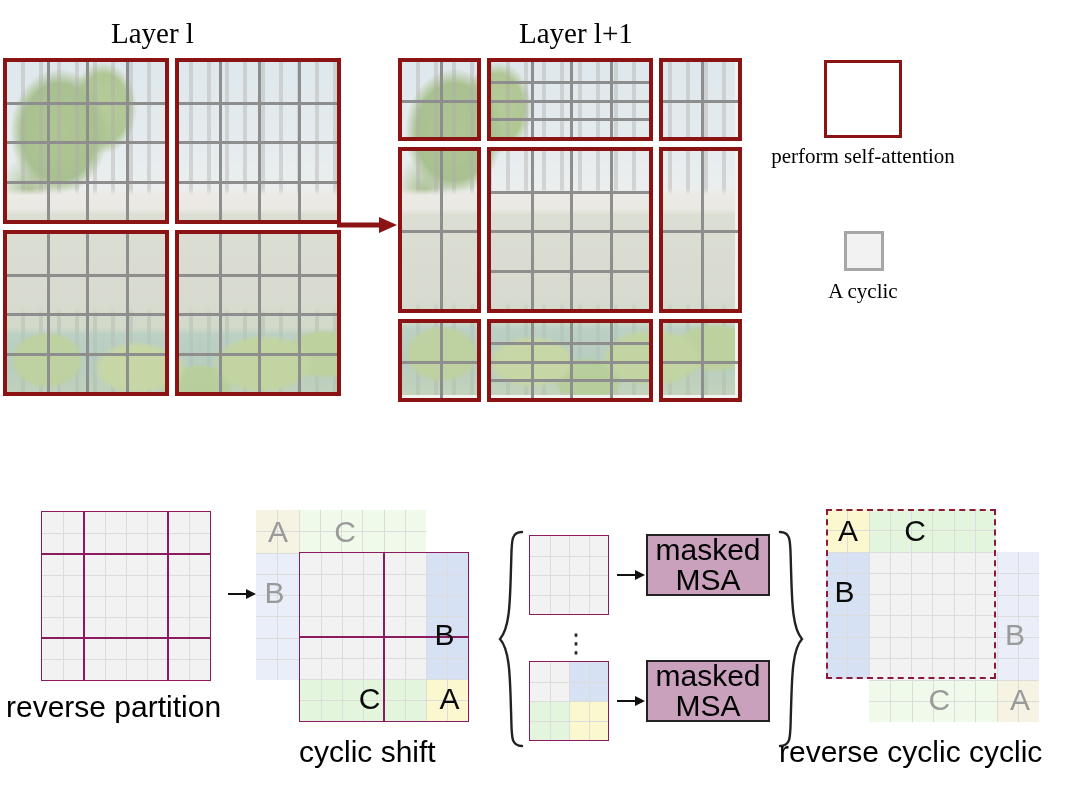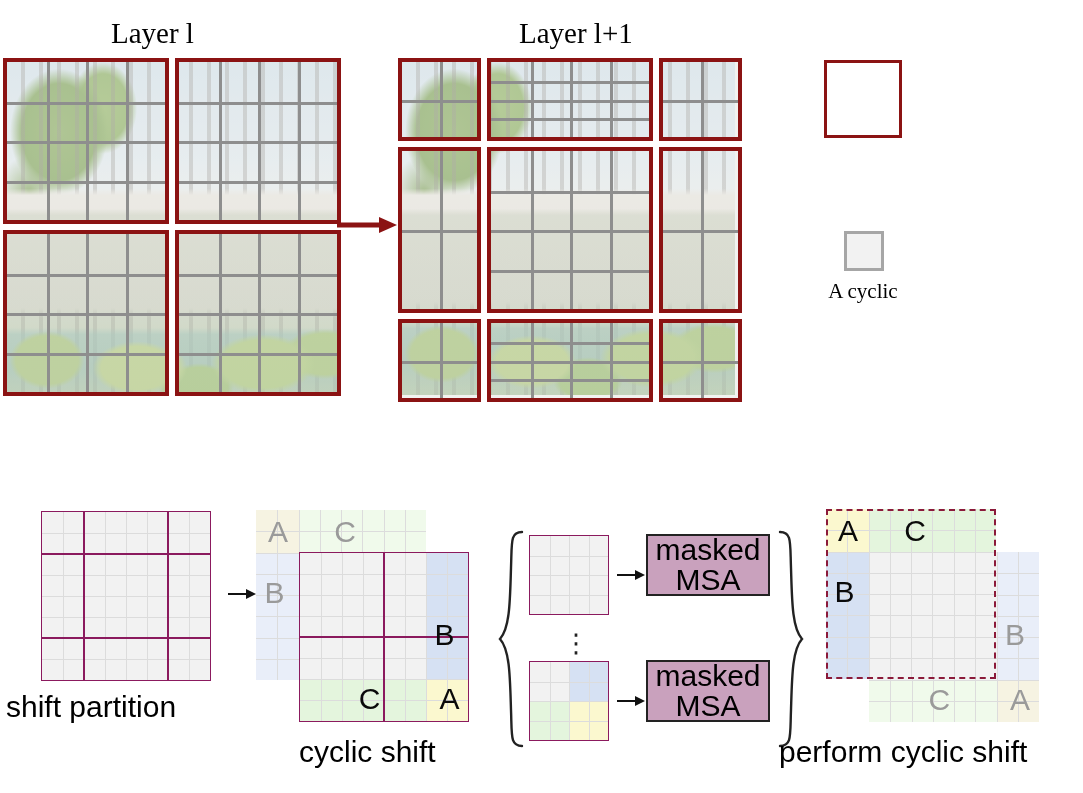--- a/index.html
+++ b/index.html
@@ -224,20 +224,21 @@
       <div class="photo-inner" style="background-image: linear-gradient(rgba(214, 226, 232, 0) 0%, rgba(214, 226, 232, 0) 44%, rgba(140, 160, 120, 0.3) 46%, rgba(120, 150, 105, 0.3) 100%), radial-gradient(52px 40px at 40px 292px, rgb(159, 196, 90) 0%, rgb(159, 196, 90) 60%, rgba(159, 196, 90, 0) 72%), radial-gradient(60px 36px at 130px 300px, rgb(182, 210, 104) 0%, rgb(182, 210, 104) 60%, rgba(182, 210, 104, 0) 74%), radial-gradient(70px 40px at 250px 296px, rgb(168, 204, 94) 0%, rgb(168, 204, 94) 60%, rgba(168, 204, 94, 0) 74%), radial-gradient(58px 34px at 312px 286px, rgb(156, 196, 87) 0%, rgb(156, 196, 87) 60%, rgba(156, 196, 87, 0) 74%), radial-gradient(46px 30px at 186px 318px, rgb(143, 190, 82) 0%, rgb(143, 190, 82) 62%, rgba(143, 190, 82, 0) 76%), linear-gradient(rgba(120, 180, 180, 0) 0%, rgba(120, 180, 180, 0) 78%, rgba(108, 176, 172, 0.55) 80%, rgba(96, 166, 164, 0.55) 90%, rgba(130, 180, 120, 0.2) 100%), linear-gradient(rgba(236, 234, 228, 0) 0%, rgba(236, 234, 228, 0) 38%, rgb(231, 228, 220) 40%, rgb(222, 219, 210) 72%, rgba(222, 219, 210, 0) 75%), repeating-linear-gradient(90deg, rgba(120, 115, 108, 0) 0px, rgba(120, 115, 108, 0) 14px, rgba(120, 115, 108, 0.4) 14px, rgba(120, 115, 108, 0.4) 18px), radial-gradient(68px 88px at 52px 70px, rgb(122, 162, 74) 0%, rgb(110, 153, 66) 55%, rgba(110, 153, 66, 0) 72%), radial-gradient(46px 62px at 96px 46px, rgb(134, 173, 83) 0%, rgb(123, 165, 75) 55%, rgba(123, 165, 75, 0) 74%), radial-gradient(40px 50px at 22px 130px, rgb(109, 149, 67) 0%, rgba(109, 149, 67, 0) 74%), linear-gradient(rgb(207, 224, 234) 0%, rgb(223, 233, 239) 30%, rgb(236, 239, 236) 46%, rgb(227, 227, 221) 60%, rgb(207, 217, 196) 78%, rgb(185, 207, 174) 100%); background-position: -261px -261px;"></div>
       <div class="patchgrid">
         <span class="v" style="left: 50%;"></span>
         <span class="h" style="top: 50%;"></span>
       </div>
     </div>
   </div>
 
 <div class="legend-box" style="left:824px;top:60px;width:78px;height:78px;"></div>
 <div class="legend-text serif" style="left:732px;top:143px;width:262px;">
+  <div>perform self-attention</div>
 </div>
 <div class="legend-patch" style="left:844px;top:231px;width:40px;height:40px;"></div>
 <div class="legend-text serif" style="left:732px;top:278px;width:262px;">A cyclic</div>
 
 <div id="partitionSq" class="sq" style="left:41px;top:511px;width:170px;height:170px;background:#f2f2f2;border:1px solid #8b1a5e;">
   <div class="fine-grid">
       <span class="v" style="left: 12.5%;"></span>
       <span class="h" style="top: 12.5%;"></span>
       <span class="v" style="left: 25%;"></span>
       <span class="h" style="top: 25%;"></span>
@@ -252,21 +253,21 @@
       <span class="v" style="left: 87.5%;"></span>
       <span class="h" style="top: 87.5%;"></span>
     </div>
   <div class="win-lines">
       <span class="v" style="left: calc(25% - 1px);"></span>
       <span class="h" style="top: calc(25% - 1px);"></span>
       <span class="v" style="left: calc(75% - 1px);"></span>
       <span class="h" style="top: calc(75% - 1px);"></span>
     </div>
 </div>
-<div class="caption" style="left:6px;top:690px;">shift partition</div>
+<div class="caption" style="left:6px;top:690px;">reverse partition</div>
 
 <div class="arrow-blk" style="left:228px;top:585px;width:28px;height:18px;">
   <svg width="28" height="18" viewBox="0 0 28 18">
     <line x1="0" y1="9" x2="20" y2="9" stroke="#111" stroke-width="2"></line>
     <polygon points="18,4 28,9 18,14" fill="#111"></polygon>
   </svg>
 </div>
 
 <div id="shiftFaded" class="sq" style="left:256px;top:510px;width:170px;height:170px;background:#f2f2f2;">
     <div class="cell" style="left: 0%; top: 25%; width: 25%; height: 75%; background: rgb(233, 238, 249);"></div>
@@ -430,13 +431,13 @@
       <span class="h" style="top: 75%;"></span>
       <span class="v" style="left: 87.5%;"></span>
       <span class="h" style="top: 87.5%;"></span>
     </div>
 <div class="lbl lbl-dark" style="left: 7%; top: 4%;">A</div>
     <div class="lbl lbl-dark" style="left: 46%; top: 4%;">C</div>
     <div class="lbl lbl-dark" style="left: 5%; top: 40%;">B</div>
   </div>
 <div class="dashed-box" style="left:826px;top:509px;width:170px;height:170px;"></div>
 
-<div class="caption" style="left:779px;top:735px;">perform cyclic shift</div>
+<div class="caption" style="left:779px;top:735px;">reverse cyclic cyclic</div>
 
 </body></html>

